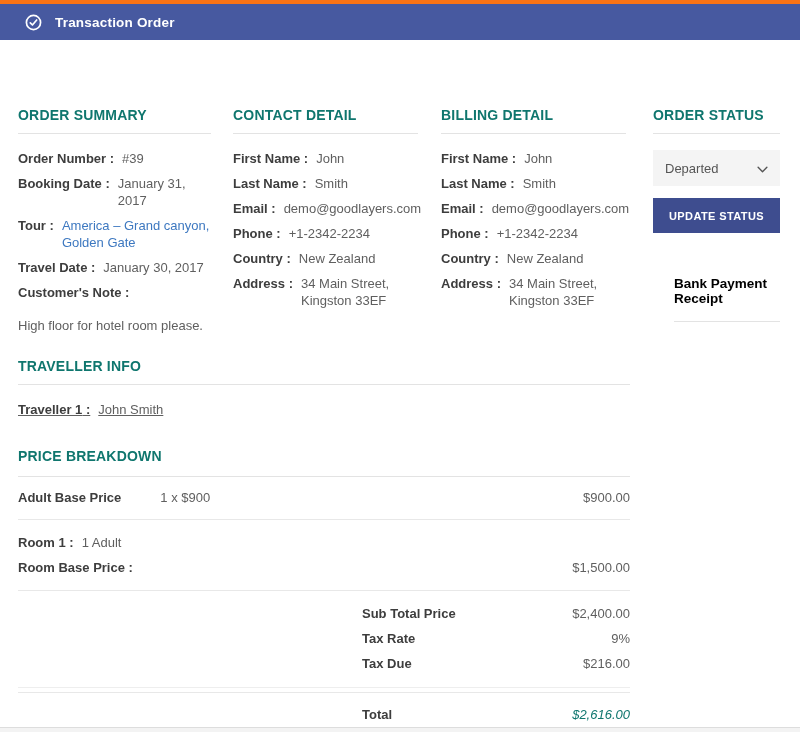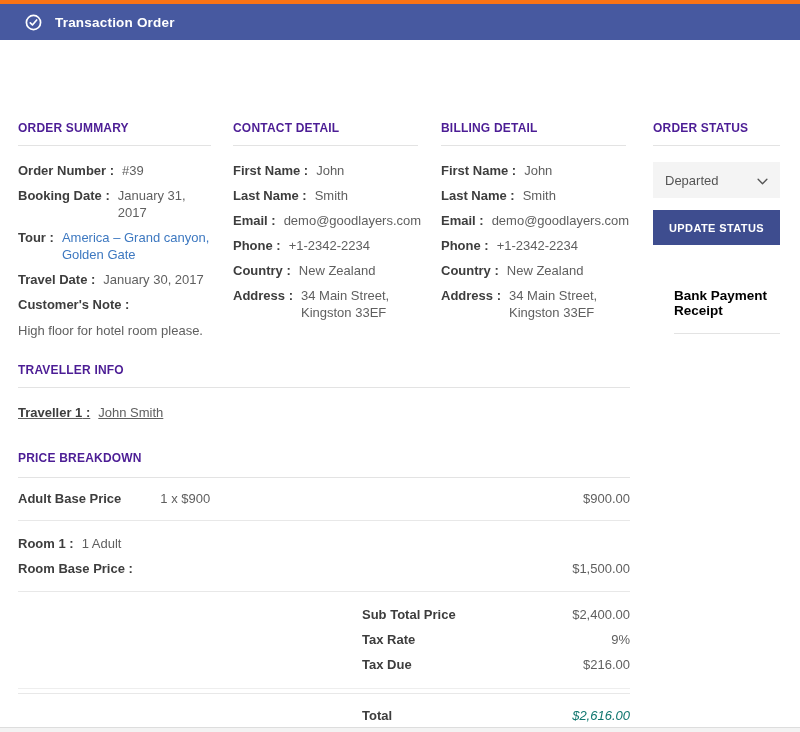--- a/index.html
+++ b/index.html
@@ -29,26 +29,25 @@
   .content { padding: 67px 20px 0 18px; }
   .cols { display: flex; margin-bottom: 24px; }
   .col-1 { width: 193px; margin-right: 22px; }
   .col-2 { width: 185px; margin-right: 23px; }
   .col-3 { width: 185px; margin-right: 27px; }
   .col-4 { width: 127px; }
   .main-col { width: 612px; }
 
   
   .sec-heading {
-    color: #4c1d95;
-    font-size: 12px;
+    color: #0f766e;
+    font-size: 14px;
     font-weight: bold;
     letter-spacing: .2px;
     margin-bottom: 10px;
-    margin-top: 14px;
   }
   .sec-divider { border: none; border-top: 1px solid #e3e3e3; margin-bottom: 16px; }
 
   
   .drow { display: flex; font-size: 13px; line-height: 17px; margin-bottom: 8px; align-items: flex-start; }
   .dlabel { font-weight: bold; color: #3d3d3d; white-space: nowrap; margin-right: 8px; }
   .dlabel::after { content: " :"; }
   .dvalue { color: #5f5f5f; }
   a.link { color: #3d78c0; text-decoration: none; cursor: pointer; }
   .note-text { font-size: 13px; color: #5f5f5f; line-height: 17px; }
@@ -158,21 +157,21 @@
         <span class="dvalue">January 31, 2017</span>
       </div>
       <div class="drow">
         <span class="dlabel">Tour</span>
         <a class="dvalue link">America – Grand canyon, Golden Gate</a>
       </div>
       <div class="drow">
         <span class="dlabel">Travel Date</span>
         <span class="dvalue">January 30, 2017</span>
       </div>
-      <div class="drow" style="margin-bottom:9px">
+      <div class="drow" style="margin-bottom:16px">
         <span class="dlabel">Customer's Note</span>
       </div>
       <div class="note-text">High floor for hotel room please.</div>
     </div>
 
     <div class="col-2">
       <div class="sec-heading">CONTACT DETAIL</div>
       <hr class="sec-divider">
       <div class="drow">
         <span class="dlabel">First Name</span>

